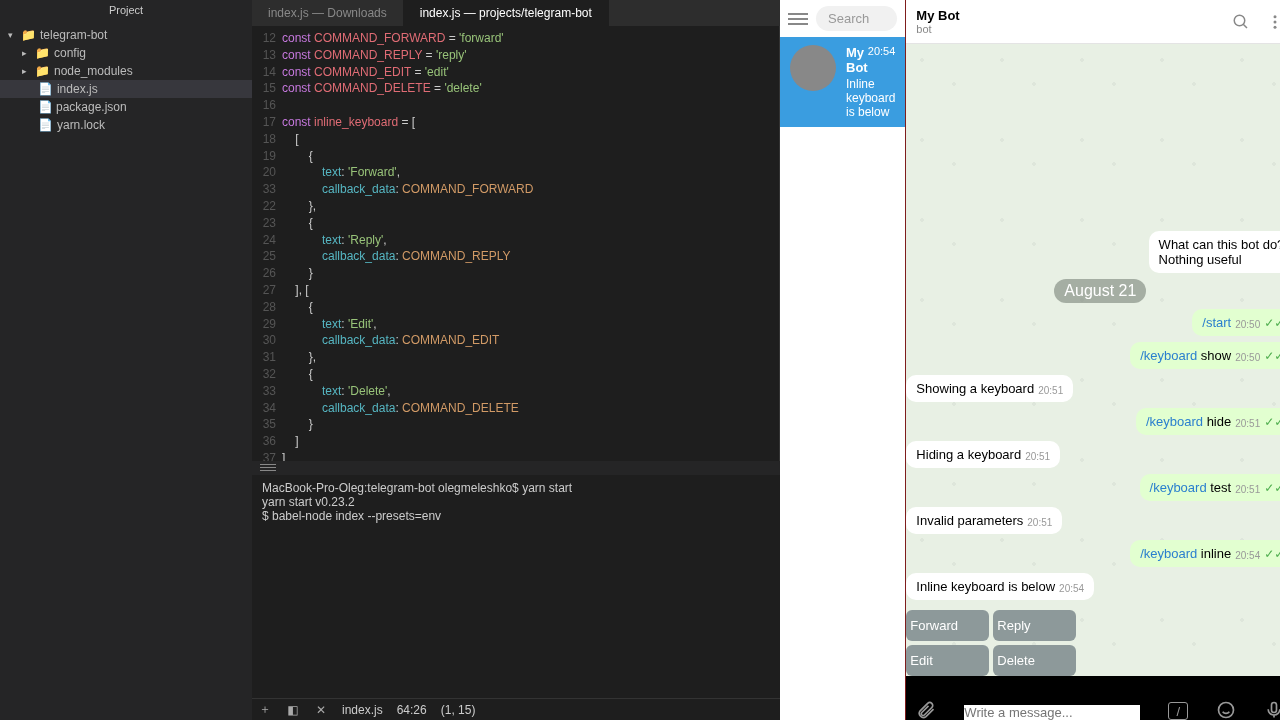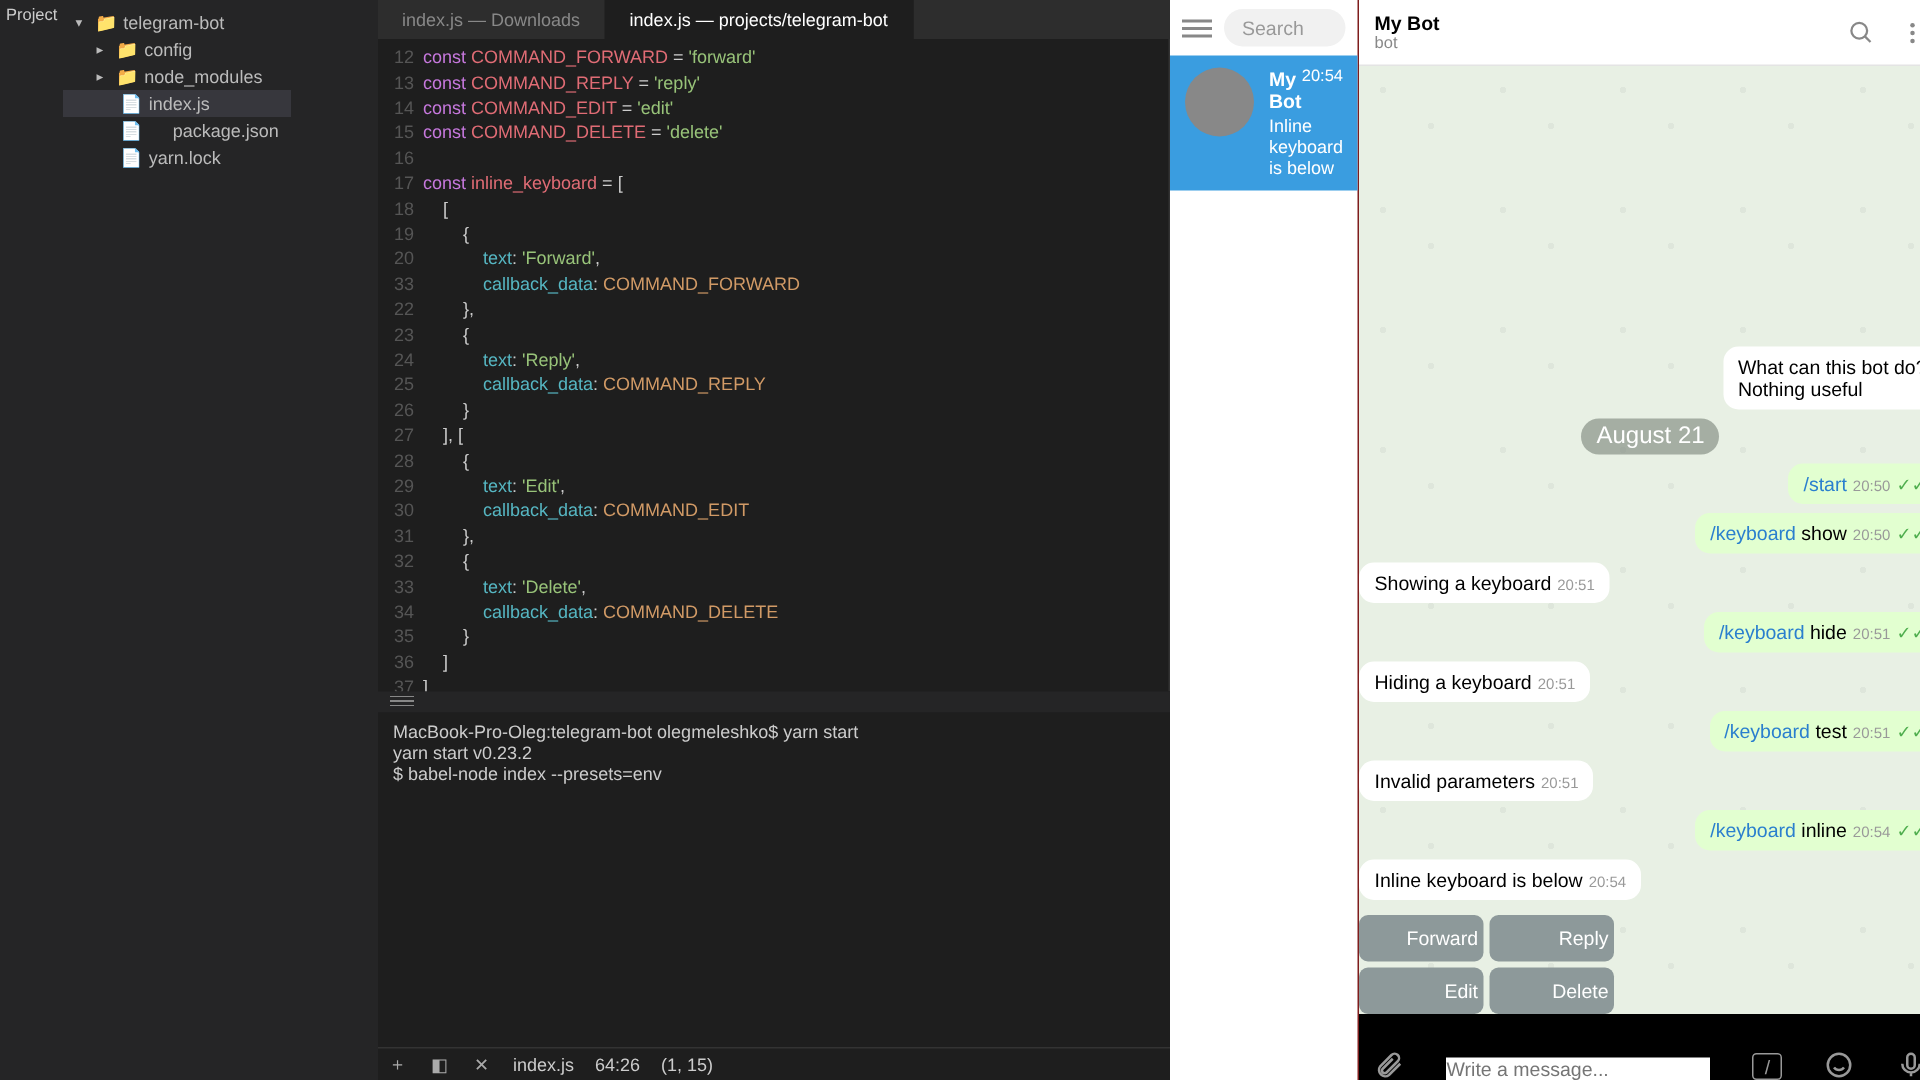--- a/index.html
+++ b/index.html
@@ -1,18 +1,18 @@
 <!DOCTYPE html>
 <html><head>
 <meta charset="utf-8">
 <style>
 *{margin:0;padding:0;box-sizing:border-box;font-family:-apple-system,BlinkMacSystemFont,'Segoe UI',sans-serif}
 body{width:1280px;height:720px;overflow:hidden;display:flex;background:#1e1e1e}
 .editor{width:780px;height:720px;display:flex;flex-direction:column;background:#1e1e1e;color:#ccc}
-.sidebar{width:252px;background:#252526;display:flex;flex-direction:row;font-size:12px}
+.sidebar{width:252px;background:#252526;display:flex;flex-direction:column;font-size:12px}
 .sidebar-title{text-align:center;padding:4px;color:#ccc;font-size:11px}
 .tree{padding:6px 0;color:#bbb}
 .tree-item{display:flex;align-items:center;padding:2px 8px;cursor:pointer}
 .tree-item.indent1{padding-left:22px}
 .tree-item.indent2{padding-left:38px}
 .tree-item.active{background:#37373d}
 .tri{display:inline-block;width:10px;font-size:9px;margin-right:3px}
 .editor-main{flex:1;display:flex;flex-direction:column;position:relative}
 .editor-area{display:flex;flex:1;overflow:hidden}
 .tabs{display:flex;background:#2d2d2d;font-size:12px}
@@ -58,21 +58,21 @@
 .in{background:#fff;align-self:flex-start}
 .out{background:#e2ffd0;align-self:flex-end}
 .msg-line{display:flex;align-items:flex-end;gap:4px}
 .msg-text{flex:1}
 .msg-time{font-size:10px;color:#999}
 .ticks{color:#4fae4e;font-size:12px}
 .link{color:#2a7fce}
 .date-badge{align-self:center;background:rgba(120,130,120,.6);color:#fff;font-size:16px;padding:3px 10px;border-radius:12px;z-index:1}
 .question{font-weight:500}
 .inline-kb{display:grid;grid-template-columns:1fr 1fr;gap:4px;margin-top:4px;z-index:1;align-self:flex-start;width:170px}
-.inline-btn{background:#8d999a;color:#fff;text-align:right;padding:8px 4px;border-radius:6px;font-size:13px;cursor:pointer}
+.inline-btn{background:#8d999a;color:#fff;text-align:left;padding:8px 4px;border-radius:6px;font-size:13px;cursor:pointer}
 .composer{height:44px;background:#000000;display:flex;align-items:flex-end;padding:0 10px;gap:28px;color:#999}
 .composer input{flex:1;border:none;outline:none;font-size:13px}
 .ci{width:20px;height:20px;display:flex;align-items:center;justify-content:center}
 svg{display:block}
 </style>
 </head>
 <body>
 
 <div class="editor">
   <div class="editor-area">
@@ -96,21 +96,21 @@
               <span style="margin-left:4px">node_modules</span>
             </div>
           </div>
         <div id="files">
             <div class="tree-item indent2 active">
               <span>📄</span>
               <span style="margin-left:4px">index.js</span>
             </div>
             <div class="tree-item indent2">
               <span>📄</span>
-              <span style="margin-left:20px">package.json</span>
+              <span style="margin-left:3px">package.json</span>
             </div>
             <div class="tree-item indent2">
               <span>📄</span>
               <span style="margin-left:4px">yarn.lock</span>
             </div>
           </div>
       </div>
     </div>
     <div class="editor-main">
       <div class="tabs" id="tabs">

